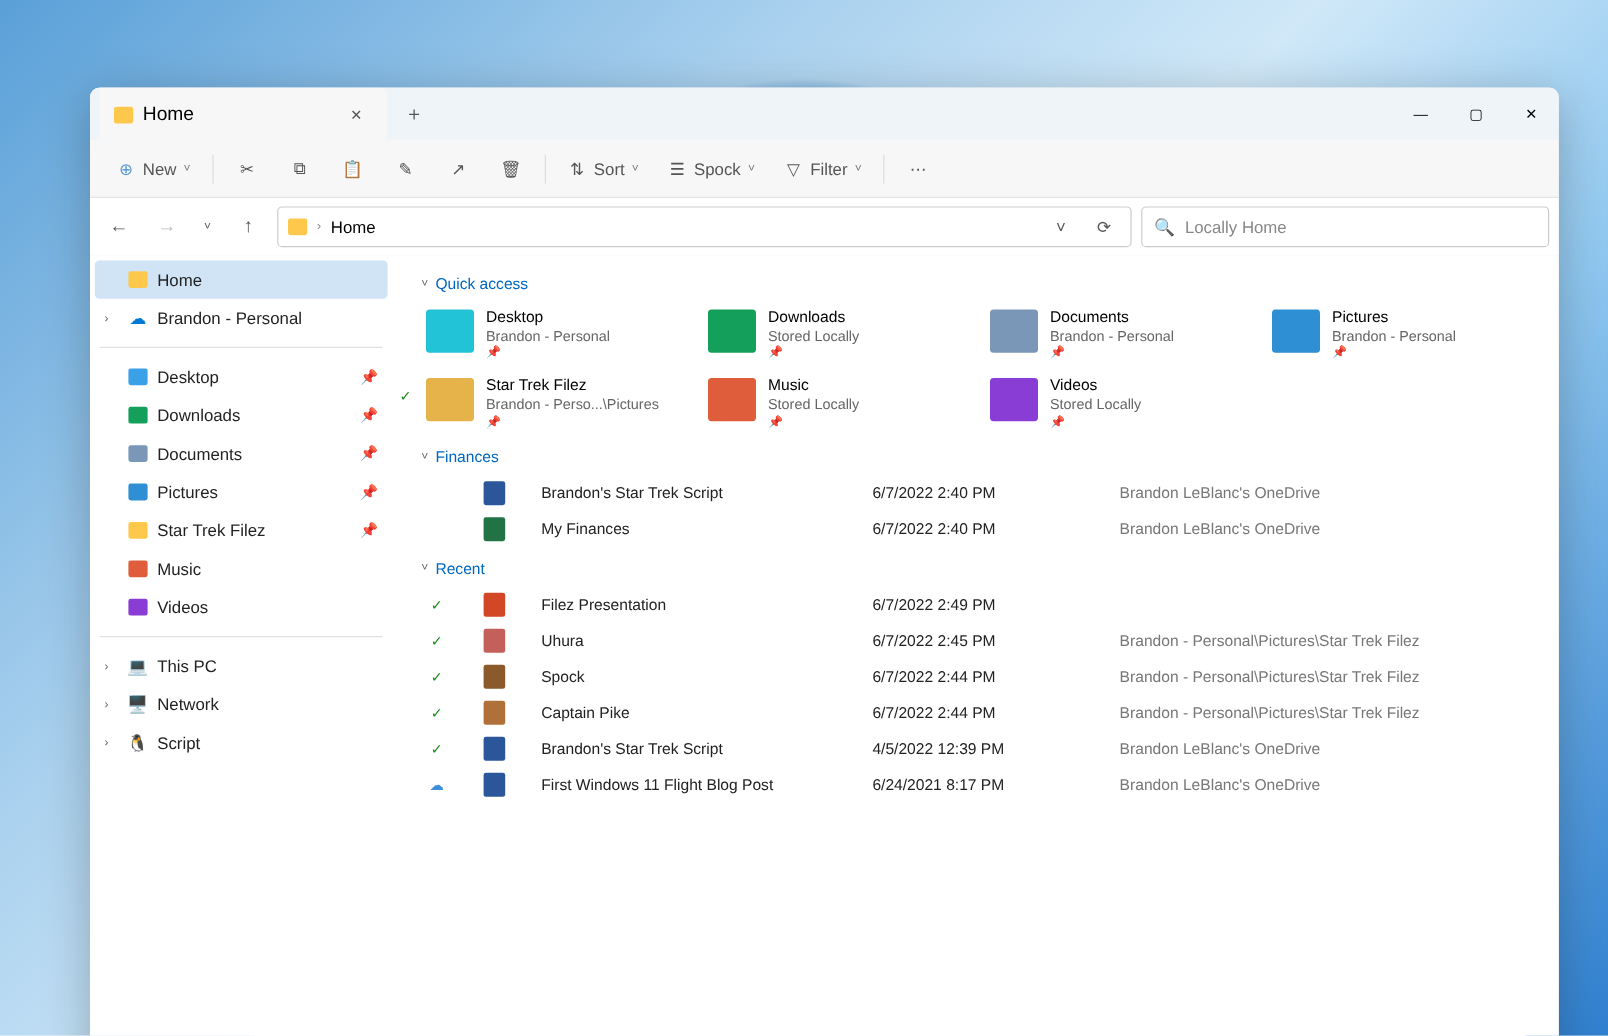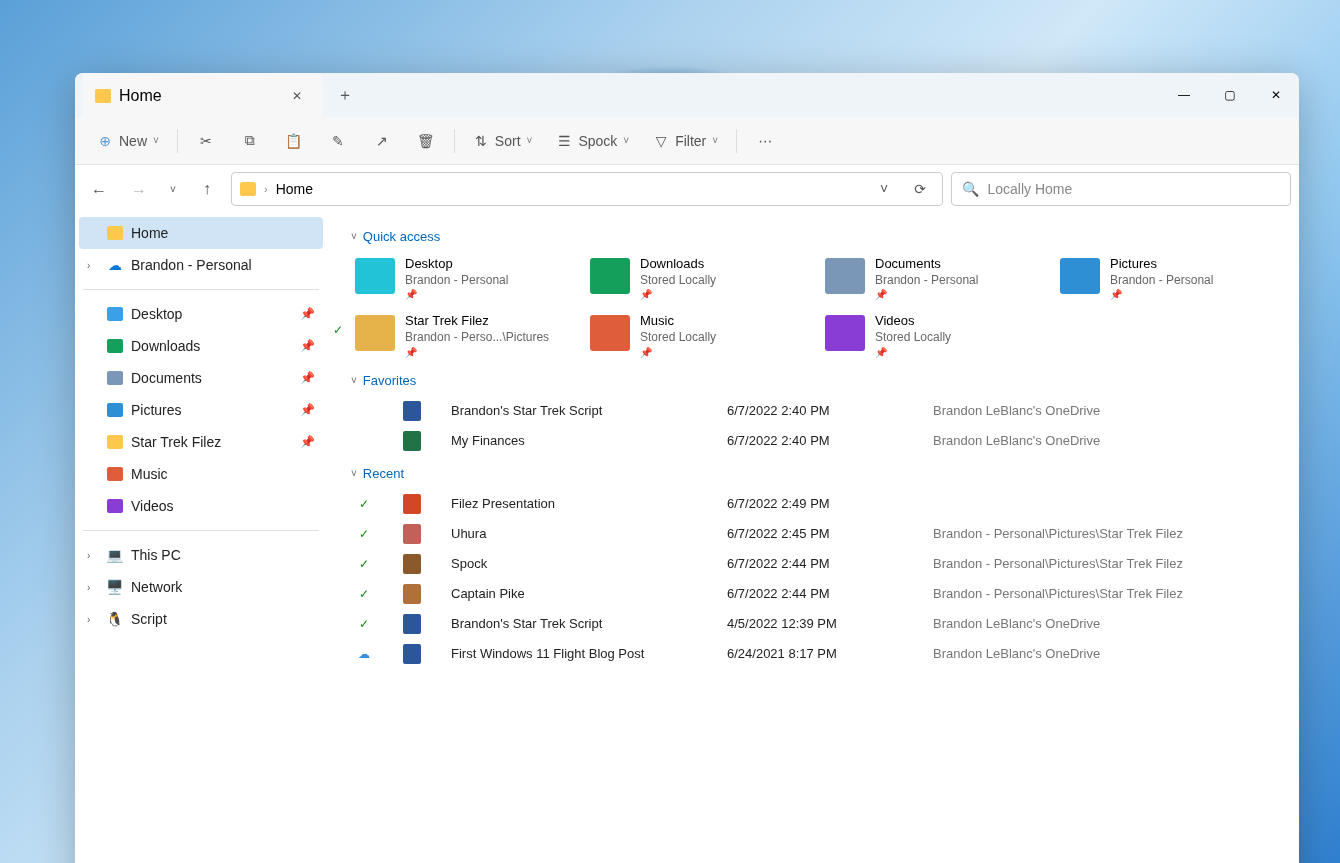--- a/index.html
+++ b/index.html
@@ -280,21 +280,21 @@
             <div class="qa-text">
               <div>Videos</div>
               <div class="sub">Stored Locally</div>
               <div class="pin-s">📌</div>
             </div>
           </div>
         </div>
 
       <div class="section-head">
         <span class="tw">˅</span>
-        <span>Favorites</span>
+        <span>Finances</span>
       </div>
       <div id="fav-list">
           <div class="file-row">
     <div class="status "></div>
     <div class="file-ico" style="background:#2b579a"></div>
     <div>Brandon's Star Trek Script</div>
     <div>6/7/2022 2:40 PM</div>
     <div class="loc">Brandon LeBlanc's OneDrive</div>
   </div>
           <div class="file-row">

